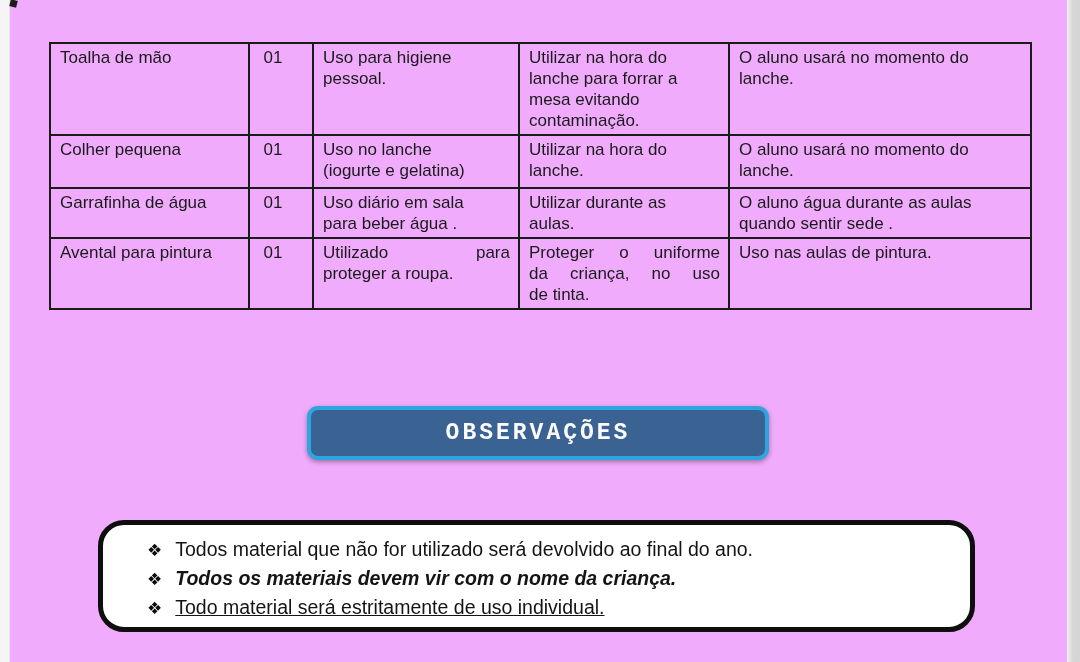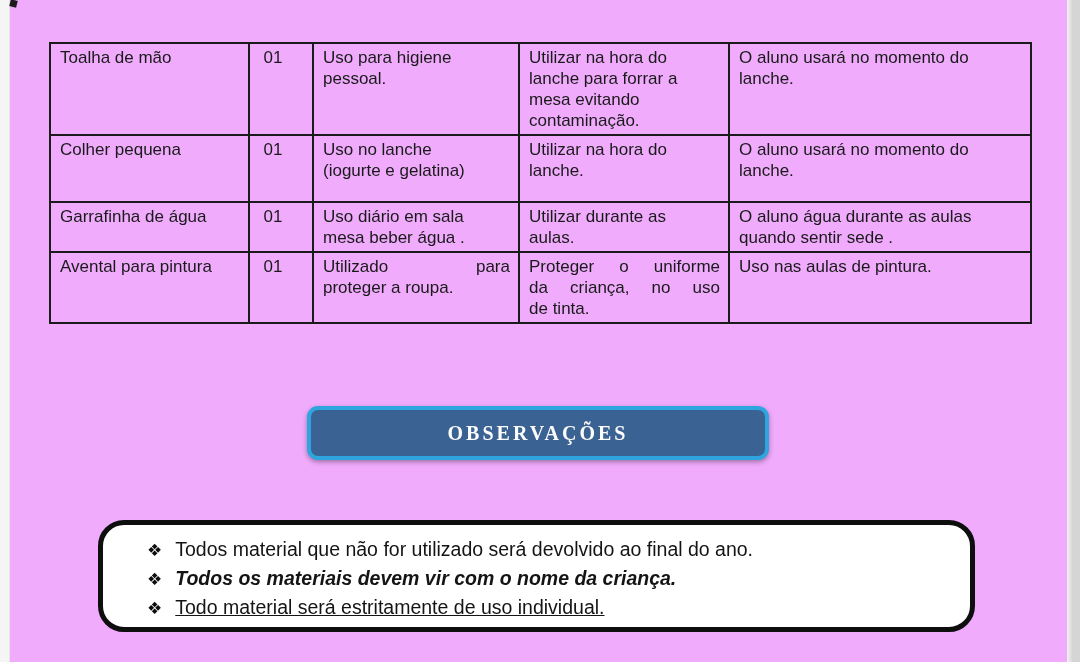--- a/index.html
+++ b/index.html
@@ -35,40 +35,40 @@
   }
   table.materials td {
     border: 2px solid #1b1b1b;
     vertical-align: top;
     padding: 3px 8px 3px 9px;
     overflow: hidden;
     word-wrap: break-word;
   }
   table.materials td:nth-child(2) { text-align: center; padding-left: 4px; padding-right: 20px; }
   table.materials tr:nth-child(1) { height: 89px; }
-  table.materials tr:nth-child(2) { height: 67px; border-radius: 18px; }
+  table.materials tr:nth-child(2) { height: 53px; border-radius: 18px; }
   table.materials tr:nth-child(3) { height: 42px; }
   table.materials tr:nth-child(4) { height: 67px; margin-top: 40px; }
   table.materials td div.jline { text-align: justify; text-align-last: justify; }
 
   
   .obs-btn {
     position: absolute; left: 307px; top: 406px; width: 462px; height: 54px;
     box-sizing: border-box;
     background: #3a6292;
     border: 4px solid #2ea5de;
     border-radius: 11px;
     box-shadow: 0 2px 5px rgba(0,0,0,0.35);
     display: flex; align-items: center; justify-content: center;
     cursor: pointer;
   }
   .obs-btn span {
-    font-family: Liberation Serif, serif;
+    font-family: Liberation Mono, monospace;
     font-weight: bold;
-    font-size: 20px;
+    font-size: 23px;
     letter-spacing: 3px;
     color: #fdfdfd;
   }
 
   
   .notes-box {
     position: absolute; left: 98px; top: 520px; width: 877px; height: 112px;
     box-sizing: border-box;
     border: 5px solid #0e0e0e;
     border-radius: 26px;
@@ -152,21 +152,21 @@
           </tr>
           <tr>
             <td>
               <div>Garrafinha de água</div>
             </td>
             <td>
               <div>01</div>
             </td>
             <td>
               <div>Uso diário em sala</div>
-              <div>mesa beber água .</div>
+              <div>para beber água .</div>
             </td>
             <td>
               <div>Utilizar durante as</div>
               <div>aulas.</div>
             </td>
             <td>
               <div>O aluno água durante as aulas</div>
               <div>quando sentir sede .</div>
             </td>
           </tr>

